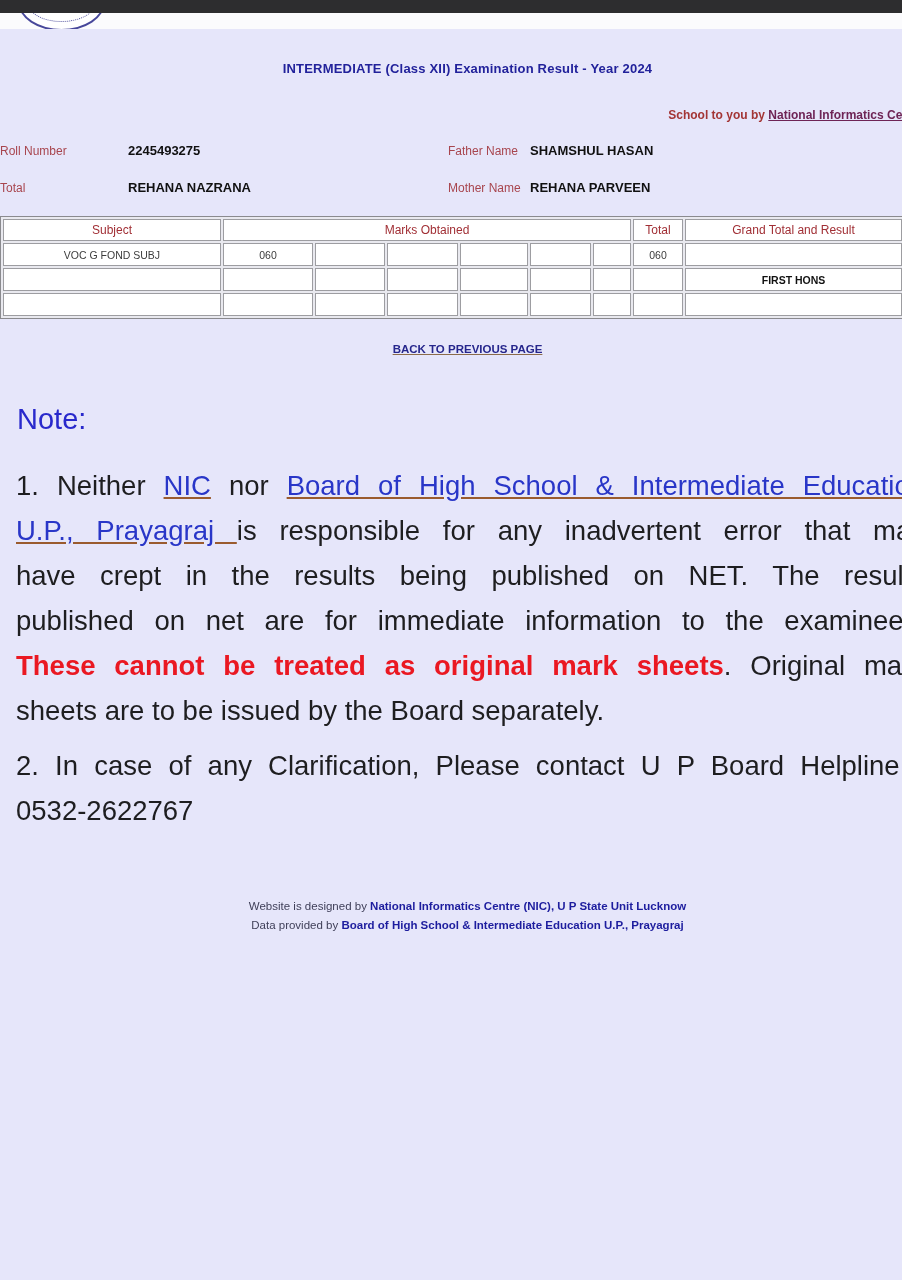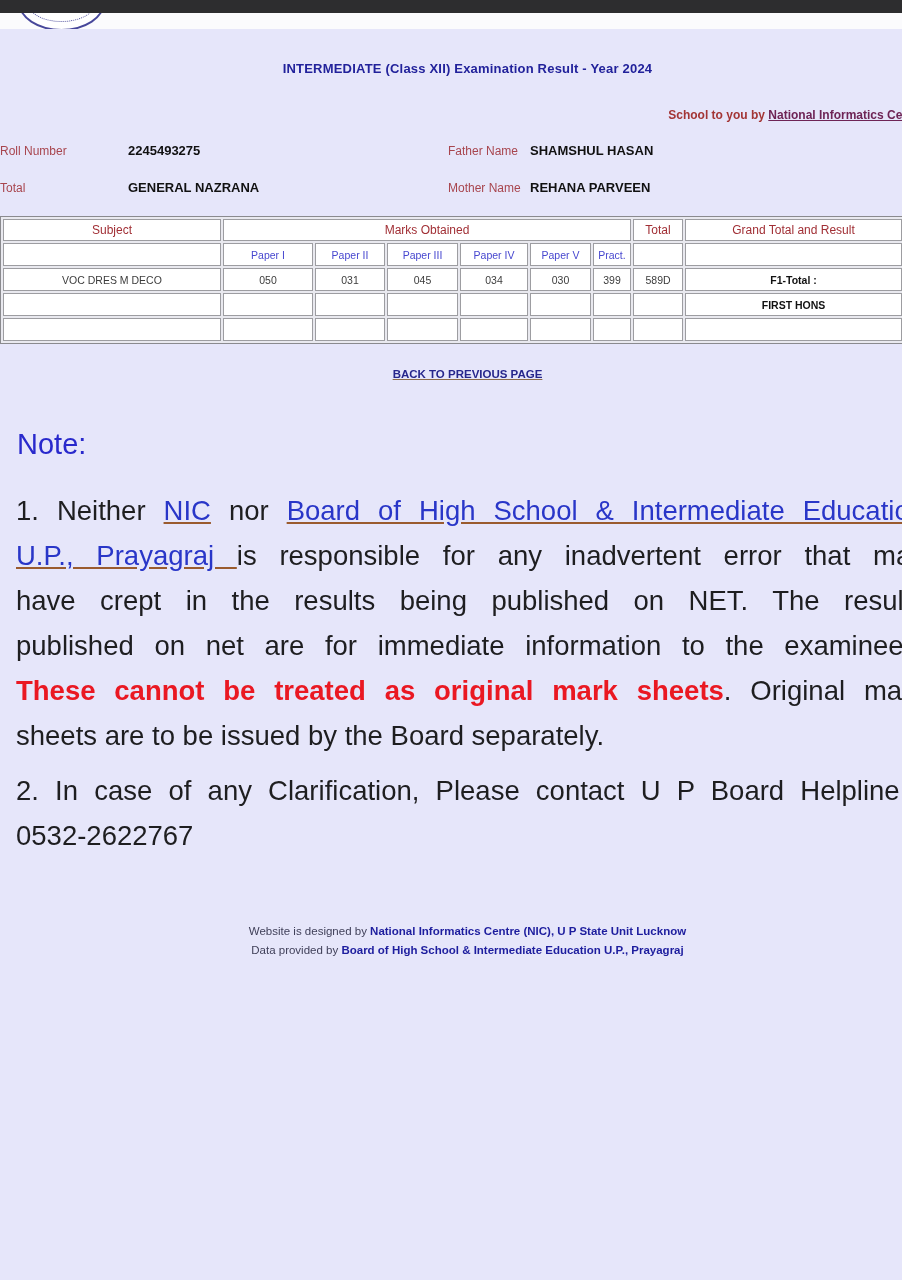--- a/index.html
+++ b/index.html
@@ -75,21 +75,21 @@
   <div class="title">INTERMEDIATE (Class XII) Examination Result -  Year 2024</div>
 
   <div class="brought"><span>School to you by </span><a>National Informatics Centre</a></div>
 
   <div class="info">
     <div class="lbl">Roll Number</div>
     <div class="val">2245493275</div>
     <div class="lbl">Father Name</div>
     <div class="val">SHAMSHUL HASAN</div>
     <div class="lbl">Total</div>
-    <div class="val">GENERAL NAZRANA</div>
+    <div class="val">REHANA NAZRANA</div>
     <div class="lbl">Mother Name</div>
     <div class="val">REHANA PARVEEN</div>
   </div>
 
   <table class="marks">
     <colgroup>
       <col style="width:218px">
         <col style="width:90px">
         <col style="width:70px">
       <col style="width:71px">
@@ -99,41 +99,30 @@
         <col style="width:50px">
         <col style="width:217px">
     </colgroup>
     <tbody>
         <tr class="hdr1">
       <th>Subject</th>
       <th colspan="6">Marks Obtained</th>
       <th>Total</th>
       <th>Grand Total and Result</th>
     </tr>
-    <tr class="hdr2">
-      <td></td>
-      <td>Paper I</td>
-      <td>Paper II</td>
-      <td>Paper III</td>
-      <td>Paper IV</td>
-      <td>Paper V</td>
-      <td>Pract.</td>
+    <tr class="data">
+      <td>VOC G FOND SUBJ</td>
+      <td>060</td>
       <td></td>
       <td></td>
-    </tr>
-    <tr class="data">
-      <td>VOC DRES M DECO</td>
-      <td>050</td>
-      <td>031</td>
-      <td>045</td>
-      <td>034</td>
-      <td>030</td>
-      <td>399</td>
-      <td>589D</td>
-      <td class="grand bold">F1-Total :</td>
+      <td></td>
+      <td></td>
+      <td></td>
+      <td>060</td>
+      <td class="grand"></td>
     </tr>
     <tr class="data">
       <td></td>
       <td></td>
       <td></td>
       <td></td>
       <td></td>
       <td></td>
       <td></td>
       <td></td>

